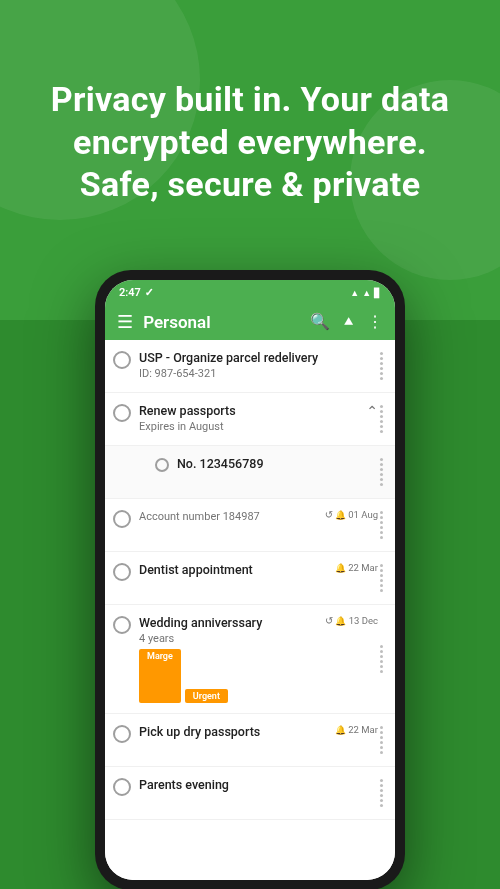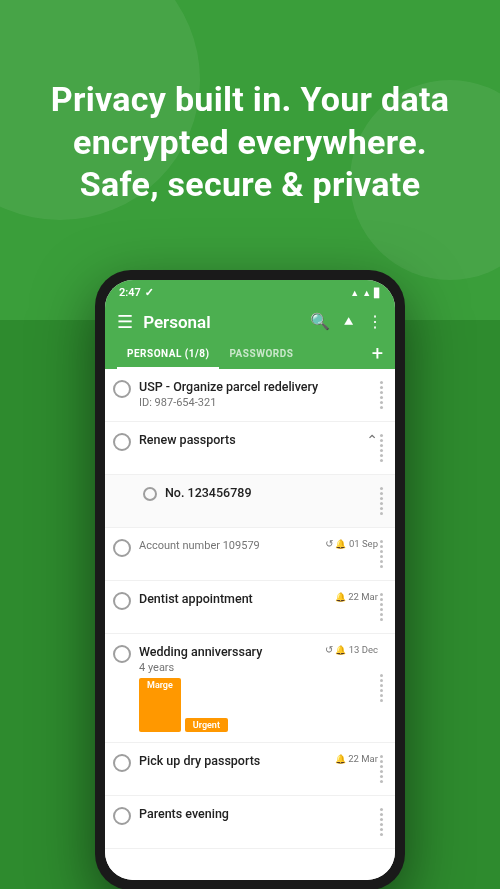--- a/index.html
+++ b/index.html
@@ -335,29 +335,20 @@
       <div class="top-bar">
         <span class="hamburger-icon">☰</span>
         <span class="top-bar-title">Personal</span>
         <div class="top-bar-actions">
           <span class="top-bar-icon">🔍</span>
           <span class="top-bar-icon">⯅</span>
           <span class="top-bar-icon">⋮</span>
         </div>
       </div>
 
-      <div class="tab-bar">
-        <div class="tab-item active">
-          <span>PERSONAL (1/8)</span>
-        </div>
-        <div class="tab-item">
-          <span>PASSWORDS</span>
-        </div>
-        <div class="tab-add-btn">+</div>
-      </div>
 
       <div class="list-container">
 
         <div class="list-item">
           <div class="item-checkbox"></div>
           <div class="item-content">
             <div class="item-title">USP - Organize parcel redelivery</div>
             <div class="item-subtitle">ID: 987-654-321</div>
           </div>
           <div class="dots-icon">
@@ -367,59 +358,60 @@
             <div class="dot"></div>
               <div class="dot"></div>
               <div class="dot"></div>
           </div>
         </div>
 
         <div class="list-item">
           <div class="item-checkbox"></div>
           <div class="item-content">
             <div class="item-title">Renew passports</div>
+            <div class="item-subtitle">Expires in August</div>
           </div>
           <div style="display:flex; flex-direction:column; align-items:flex-end; gap:2px;">
             <span class="collapse-icon">⌃</span>
           </div>
           <div class="dots-icon">
             <div class="dot"></div>
               <div class="dot"></div>
               <div class="dot"></div>
             <div class="dot"></div>
               <div class="dot"></div>
               <div class="dot"></div>
           </div>
         </div>
 
-        <div class="list-item sub-item" style="padding-left: 38px; background:#fafafa;">
+        <div class="list-item sub-item" style="padding-left: 50px; background:#fafafa;">
           <div class="sub-item-circle"></div>
           <div class="item-content">
             <div class="item-title">No. 123456789</div>
           </div>
           <div class="dots-icon">
             <div class="dot"></div>
               <div class="dot"></div>
               <div class="dot"></div>
             <div class="dot"></div>
               <div class="dot"></div>
               <div class="dot"></div>
           </div>
         </div>
 
         <div class="list-item">
           <div class="item-checkbox"></div>
           <div class="item-content">
-            <div class="item-subtitle">Account number 109579</div>
+            <div class="item-subtitle">Account number 184987</div>
           </div>
           <div class="item-right">
             <div class="item-date-right">
               <span style="font-size:10px;">↺</span>
               <span style="font-size:9px;">🔔</span>
-              <span>01 Sep</span>
+              <span>01 Aug</span>
             </div>
           </div>
           <div class="dots-icon">
             <div class="dot"></div>
               <div class="dot"></div>
               <div class="dot"></div>
             <div class="dot"></div>
               <div class="dot"></div>
               <div class="dot"></div>
           </div>

